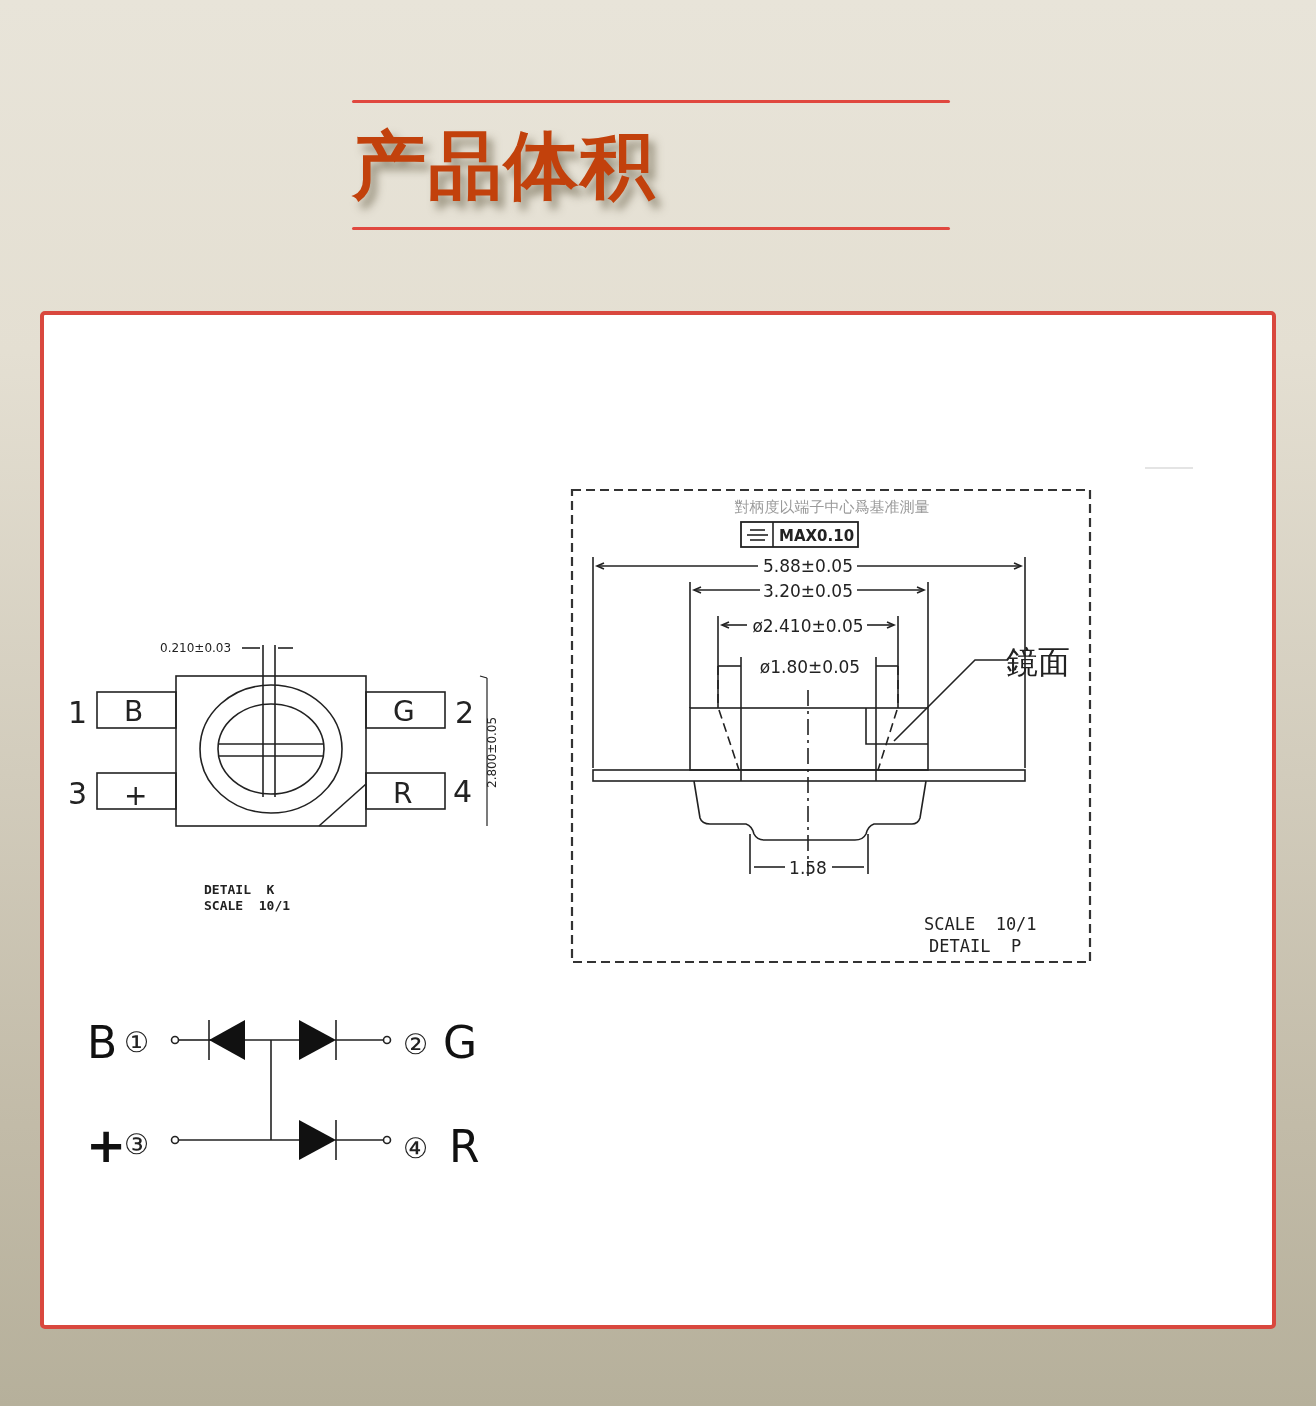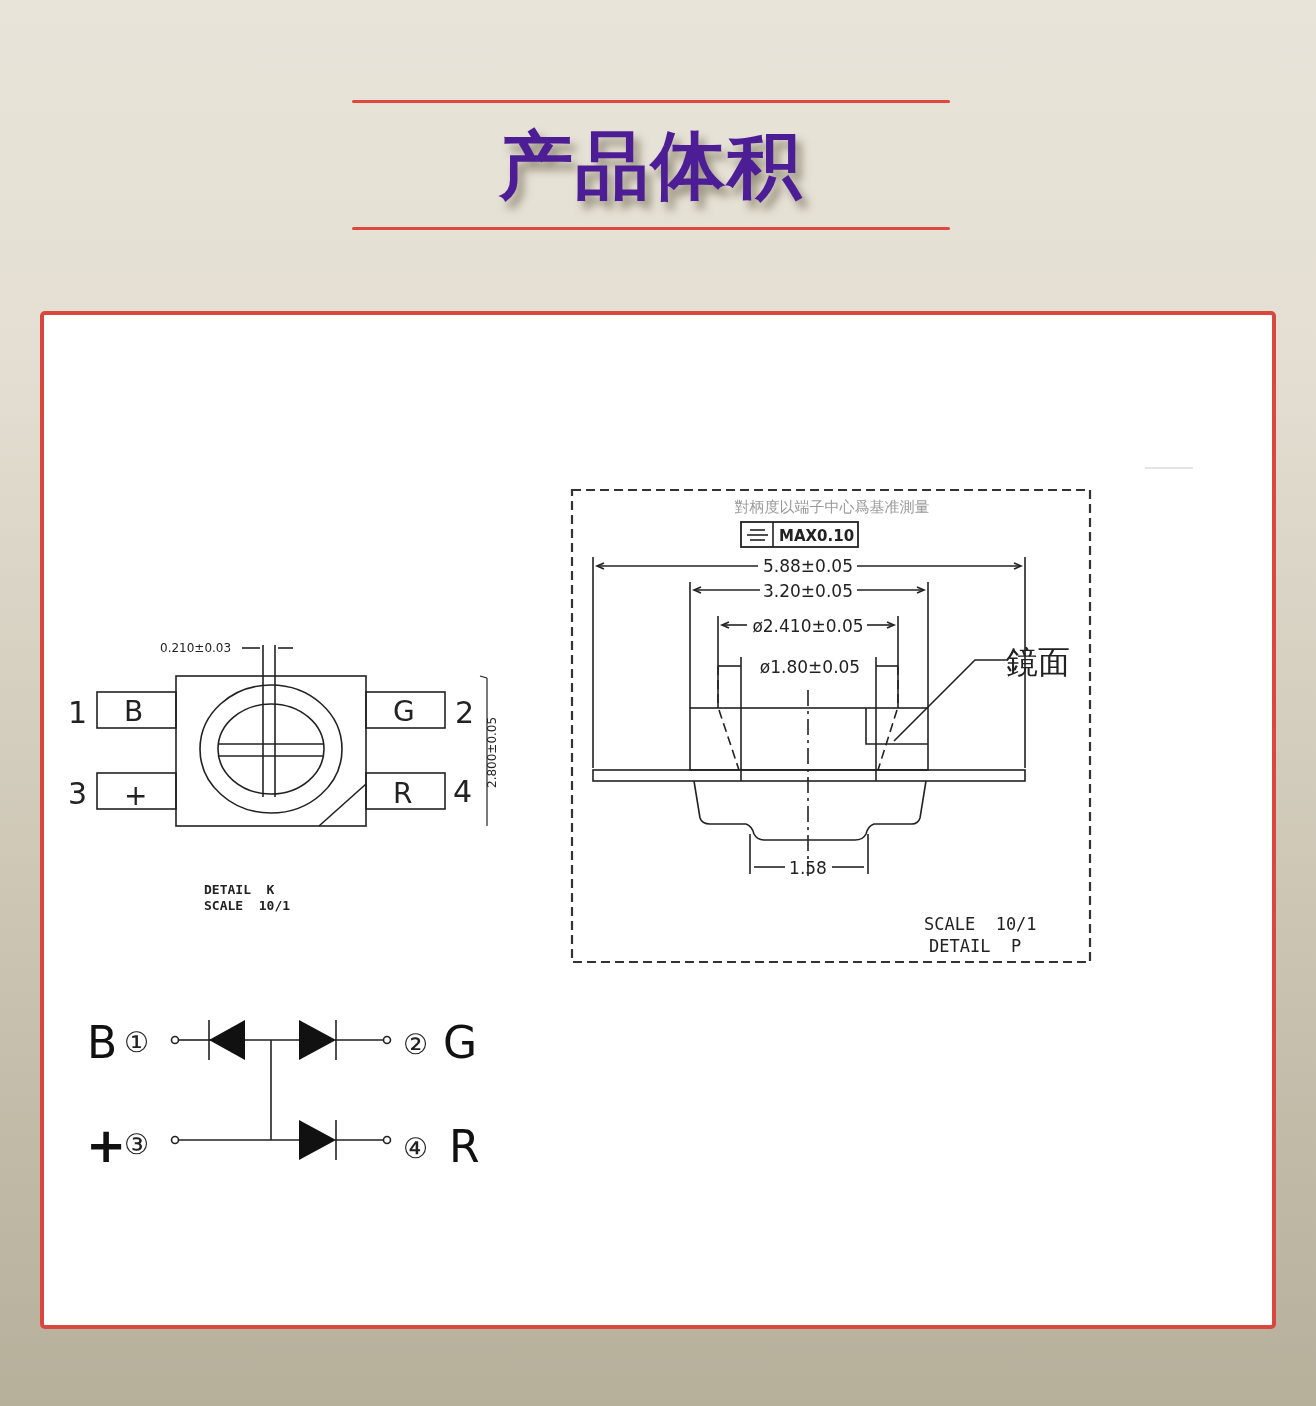--- a/index.html
+++ b/index.html
@@ -6,22 +6,22 @@
   body {
     width: 1316px; height: 1406px; position: relative; overflow: hidden;
     background: linear-gradient(180deg, #e8e4d9 0%, #e4dfd2 25%, #d2ccbc 55%, #c2bba8 80%, #b6b09b 100%);
     font-family: "DejaVu Sans", sans-serif;
   }
   .title-rule { position: absolute; left: 352px; width: 598px; height: 3px; background: #e0483f; border-radius: 2px; }
   .title-rule.top { top: 100px; }
   .title-rule.bottom { top: 227px; }
   .page-title {
     position: absolute; left: 352px; width: 598px; top: 120px; height: 90px;
-    text-align: center; font-size: 74px; line-height: 90px; font-weight: bold;
-    color: #4c1d95; letter-spacing: 2px;
+    font-size: 74px; line-height: 90px; font-weight: bold;
+    color: #c2410c; letter-spacing: 2px;
     text-shadow: 6px 8px 9px rgba(90, 80, 55, 0.55);
     font-family: "DejaVu Sans", sans-serif;
   }
   .card {
     position: absolute; left: 40px; top: 311px; width: 1228px; height: 1010px;
     background: #ffffff; border: 4px solid #d9483e; border-radius: 5px;
   }
   svg text { font-family: "DejaVu Sans", sans-serif; }
   .mono { font-family: "DejaVu Sans Mono", monospace; }
   .diagram { position: absolute; left: 0; top: 0; }

